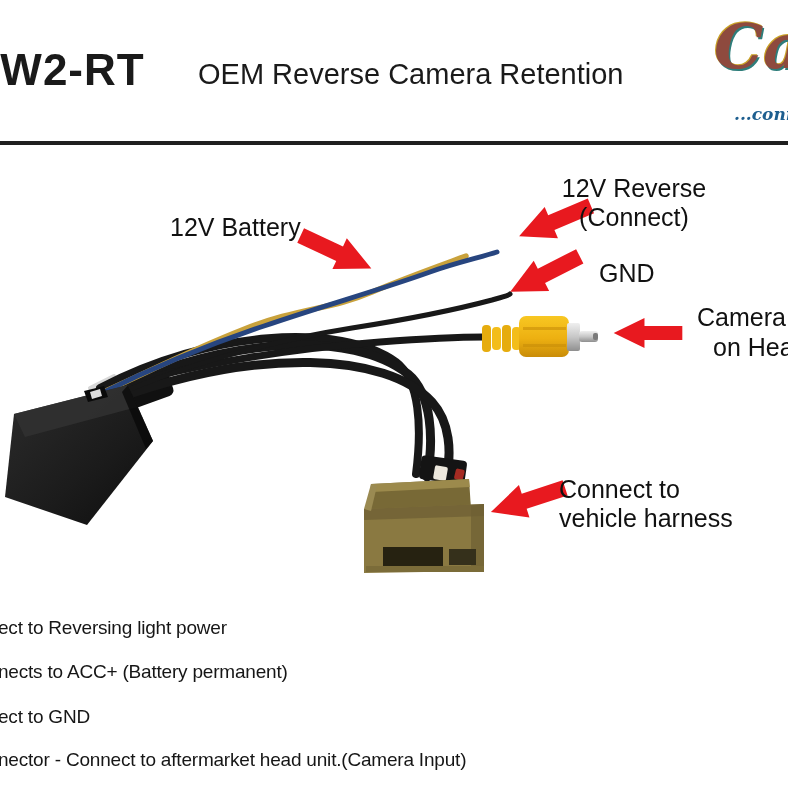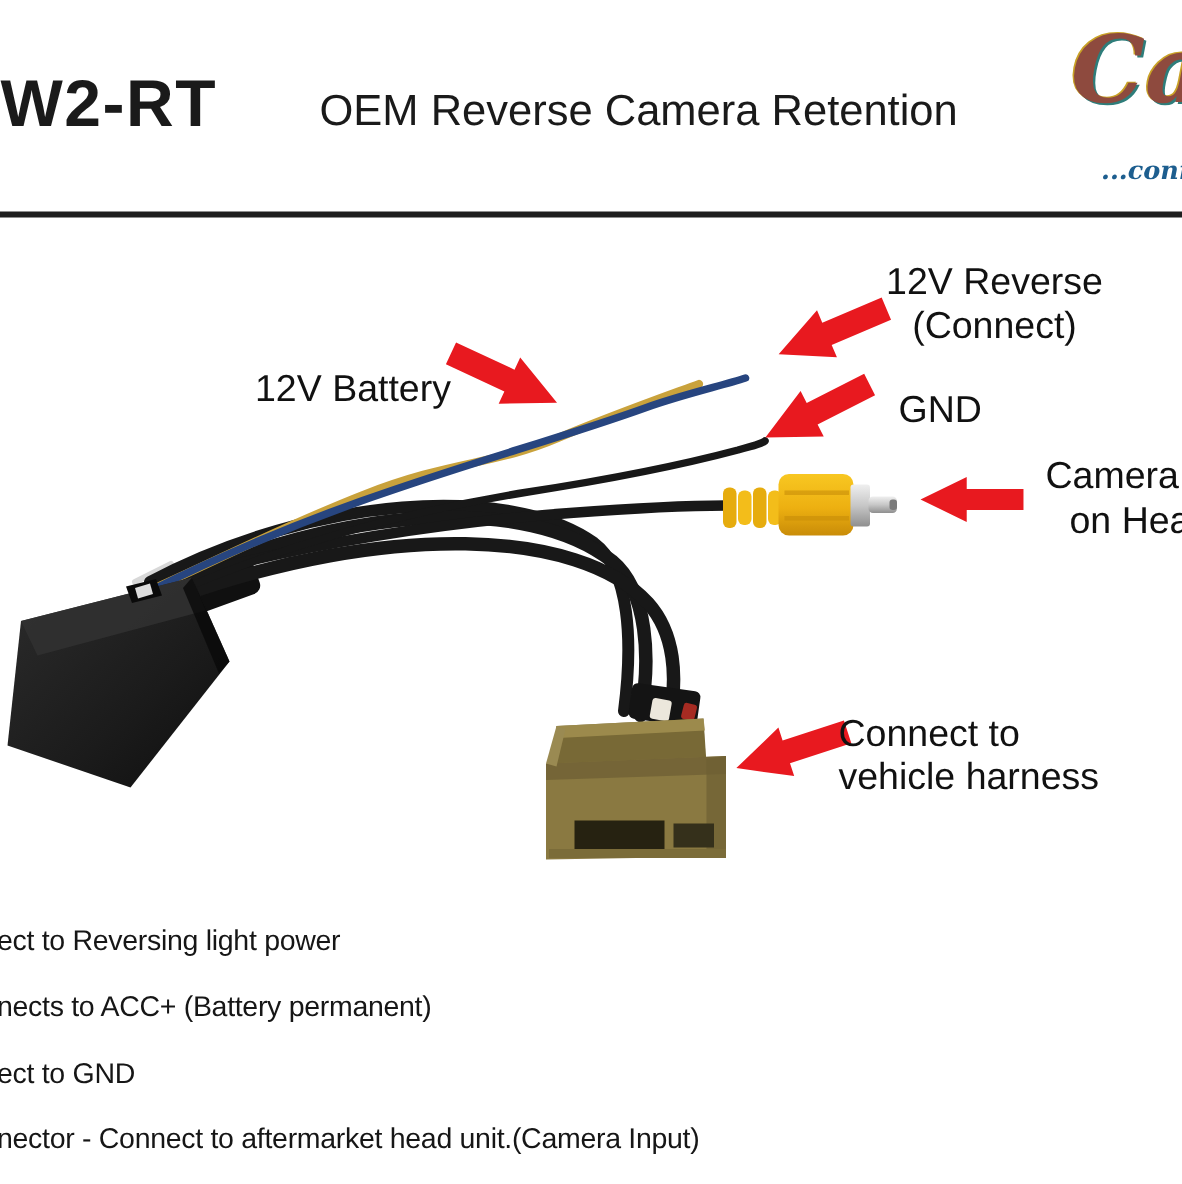--- a/index.html
+++ b/index.html
@@ -1,31 +1,31 @@
 <!DOCTYPE html>
 <html style="--arrow-red: #e8191f; --wire-yellow: #c9a23c; --wire-blue: #27457f; --wire-black: #181818; --rca-yellow: #f0b413; --connector-tan: #8a7941; --divider: #1f1f1f; --logo-script: #8e4a3e; --logo-tagline: #1d5e8f;"><head>
 <meta charset="utf-8">
 <style>
   html,body{margin:0;padding:0;background:#fff;}
   .page{position:relative;width:788px;height:789px;overflow:hidden;background:#fff;
         font-family:"Liberation Sans", sans-serif;color:#1a1a1a;}
   .abs{position:absolute;}
   
   .model{left:-30px;top:48px;font-size:44px;font-weight:bold;line-height:1;letter-spacing:1px;white-space:nowrap;}
-  .doc-title{left:213px;top:60px;font-size:29px;font-weight:400;line-height:1;white-space:nowrap;}
+  .doc-title{left:198px;top:60px;font-size:29px;font-weight:400;line-height:1;white-space:nowrap;}
   .logo-script{left:714px;top:16px;font-family:"DejaVu Serif",serif;font-style:italic;font-weight:bold;
                font-size:62px;line-height:1;color:var(--logo-script);
                text-shadow:1.5px 1.5px 0 #2e7d7a,-1px -1px 0 #c9a227;white-space:nowrap;}
   .logo-tagline{left:734px;top:104px;font-family:"DejaVu Serif",serif;font-style:italic;font-weight:bold;
                 font-size:17px;color:var(--logo-tagline);white-space:nowrap;}
   .divider{left:0;top:141px;width:788px;height:4px;background:var(--divider);}
   
   .callout{font-size:25px;line-height:29px;color:#111;}
-  .lbl-battery{left:170px;top:213px;text-align:left;margin-top:32px;}
-  .lbl-reverse{left:568px;top:174px;width:190px;text-align:center;}
+  .lbl-battery{left:170px;top:213px;text-align:left;}
+  .lbl-reverse{left:539px;top:174px;width:190px;text-align:center;}
   .lbl-gnd{left:579px;top:259px;margin-left:20px;}
   .lbl-camera{left:697px;top:302px;line-height:30px;white-space:nowrap;}
   .lbl-camera .indent{margin-left:16px;}
   .lbl-harness{left:559px;top:475px;width:200px;text-align:left;}
   
   .legend-line{left:-2px;font-size:19px;letter-spacing:-0.2px;white-space:nowrap;color:#161616;}
   .ly1{top:617px;} .ly2{top:661px;} .ly3{top:706px;} .ly4{top:749px;}
   
   .wire{fill:none;stroke-linecap:round;}
   .wy{stroke:var(--wire-yellow);}

